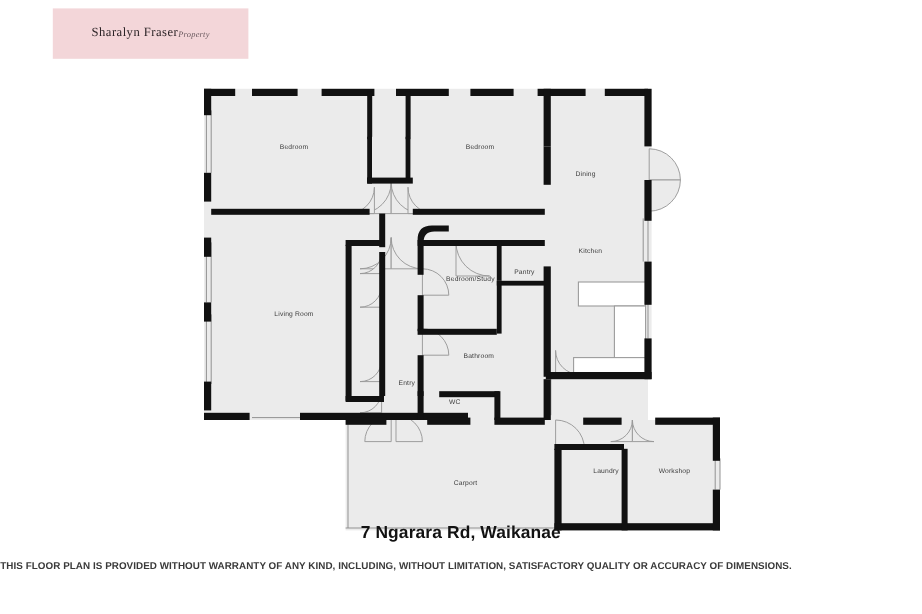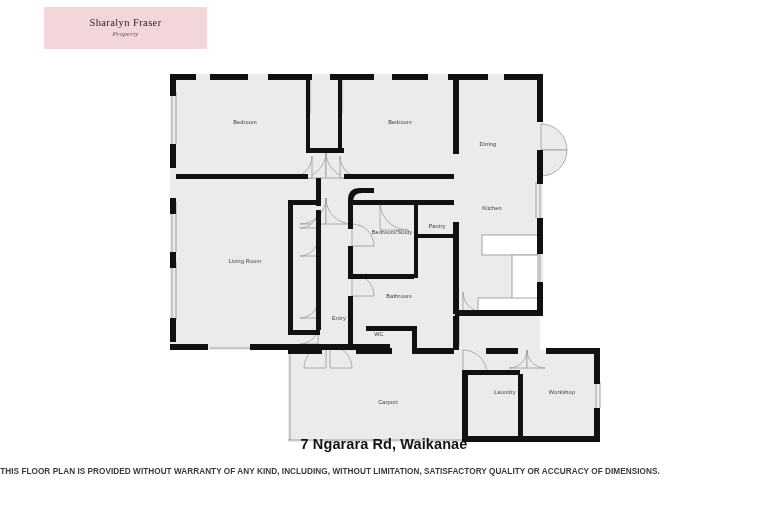--- a/index.html
+++ b/index.html
@@ -6,21 +6,21 @@
   body{
     width:768px;height:512px;
     background:#ffffff;
     font-family:"Liberation Sans", sans-serif;
     overflow:hidden;
     position:relative;
   }
   #logo-block{
     position:absolute;left:44px;top:7px;width:163px;height:42px;
     background:#f3d6d9;
-    display:flex;flex-direction:column;align-items:center;justify-content:center;
+    display:flex;flex-direction:row;align-items:center;justify-content:center;
   }
   #logo-name{
     font-family:"Liberation Serif", serif;
     font-size:10.5px;color:#2b2326;letter-spacing:.4px;line-height:1;
   }
   #logo-sub{
     font-family:"Liberation Serif", serif;
     font-size:7px;color:#4a3d42;font-style:italic;
     letter-spacing:.2px;margin-top:3px;line-height:1;opacity:.85;
   }

